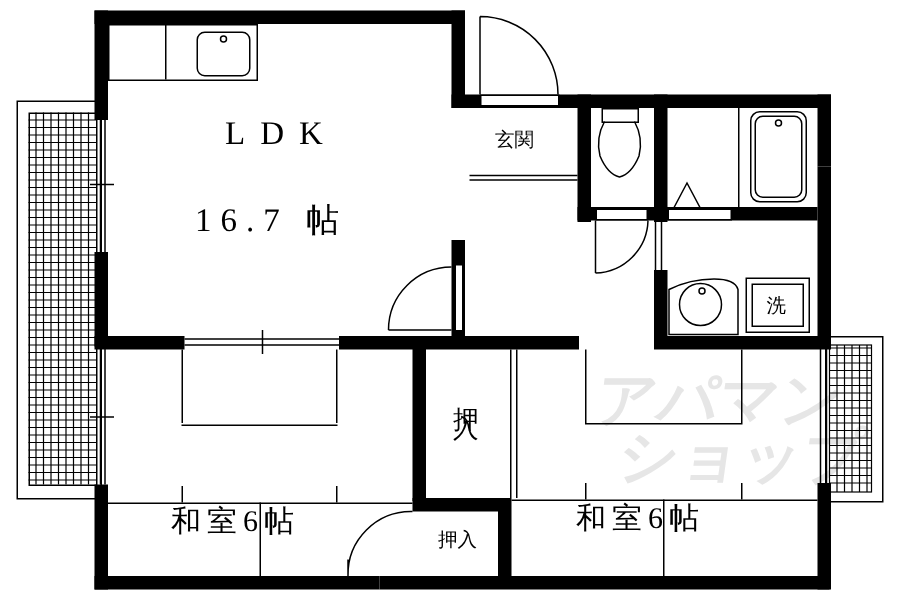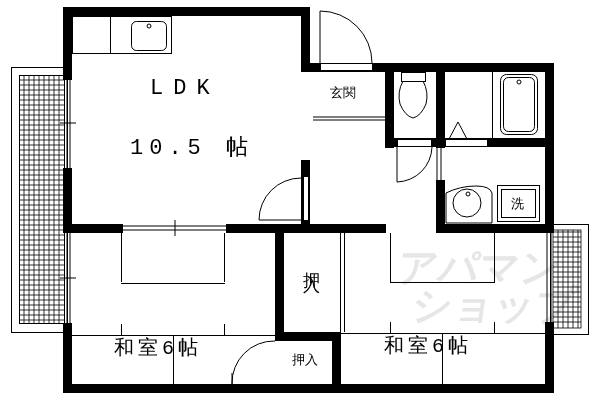--- a/index.html
+++ b/index.html
@@ -1,20 +1,20 @@
 <!DOCTYPE html>
 <html><head>
   <meta charset="utf-8">
   <style>
     html, body { margin: 0; padding: 0; background: #ffffff; }
     body { width: 600px; height: 400px; overflow: hidden; position: relative; }
     #plan { position: absolute; left: 0; top: 0; width: 600px; height: 400px; }
     .wall { fill: #000; }
     .thin { fill: none; stroke: #000; stroke-width: 1; }
-    .label { position: absolute; font-family: Liberation Mono, monospace; color: #000; white-space: nowrap; }
+    .label { position: absolute; font-family: Liberation Serif, serif; color: #000; white-space: nowrap; }
     .big { font-size: 22px; letter-spacing: 10px; }
     .mid { font-size: 20px; letter-spacing: 4px; margin-top: 41px; }
     .small { font-size: 13px; }
     .vert { writing-mode: vertical-rl; font-size: 17px; letter-spacing: 4px; }
     .watermark { position: absolute; font-family: "DejaVu Sans", sans-serif; font-weight: bold; color: #e6e6e6; font-size: 40px; line-height: 38px; transform: skewX(-8deg); }
   </style>
 </head>
 <body>
 
 <div class="watermark" style="left:395px; top:248px;">
@@ -230,19 +230,19 @@
       <line x1="494.5" y1="233" x2="494.5" y2="282"></line>
     <line x1="390" y1="282.5" x2="495" y2="282.5"></line>
     <line x1="390.5" y1="322" x2="390.5" y2="333"></line>
       <line x1="494.5" y1="322" x2="494.5" y2="333"></line>
     <line x1="341" y1="333.5" x2="545" y2="333.5"></line>
     <line x1="442.5" y1="333" x2="442.5" y2="384"></line>
   </g>
 </svg>
 
 <div class="label big" style="left:150px; top:76px;">LDK</div>
-<div class="label big" style="left:130px; top:132px; letter-spacing:6px;">10.5 帖</div>
+<div class="label big" style="left:130px; top:132px; letter-spacing:6px;">16.7 帖</div>
 <div class="label small" style="left:330px; top:84px;text-align:right;">玄関</div>
 <div class="label small" style="left:511px; top:195px;">洗</div>
 <div class="label mid" style="left:114px; top:293px;">和室6帖</div>
 <div class="label mid" style="left:384px; top:291px;">和室6帖</div>
 <div class="label vert" style="left:299px; top:258px;">押入</div>
 <div class="label small" style="left:292px; top:351px;">押入</div>
 
 </body></html>

